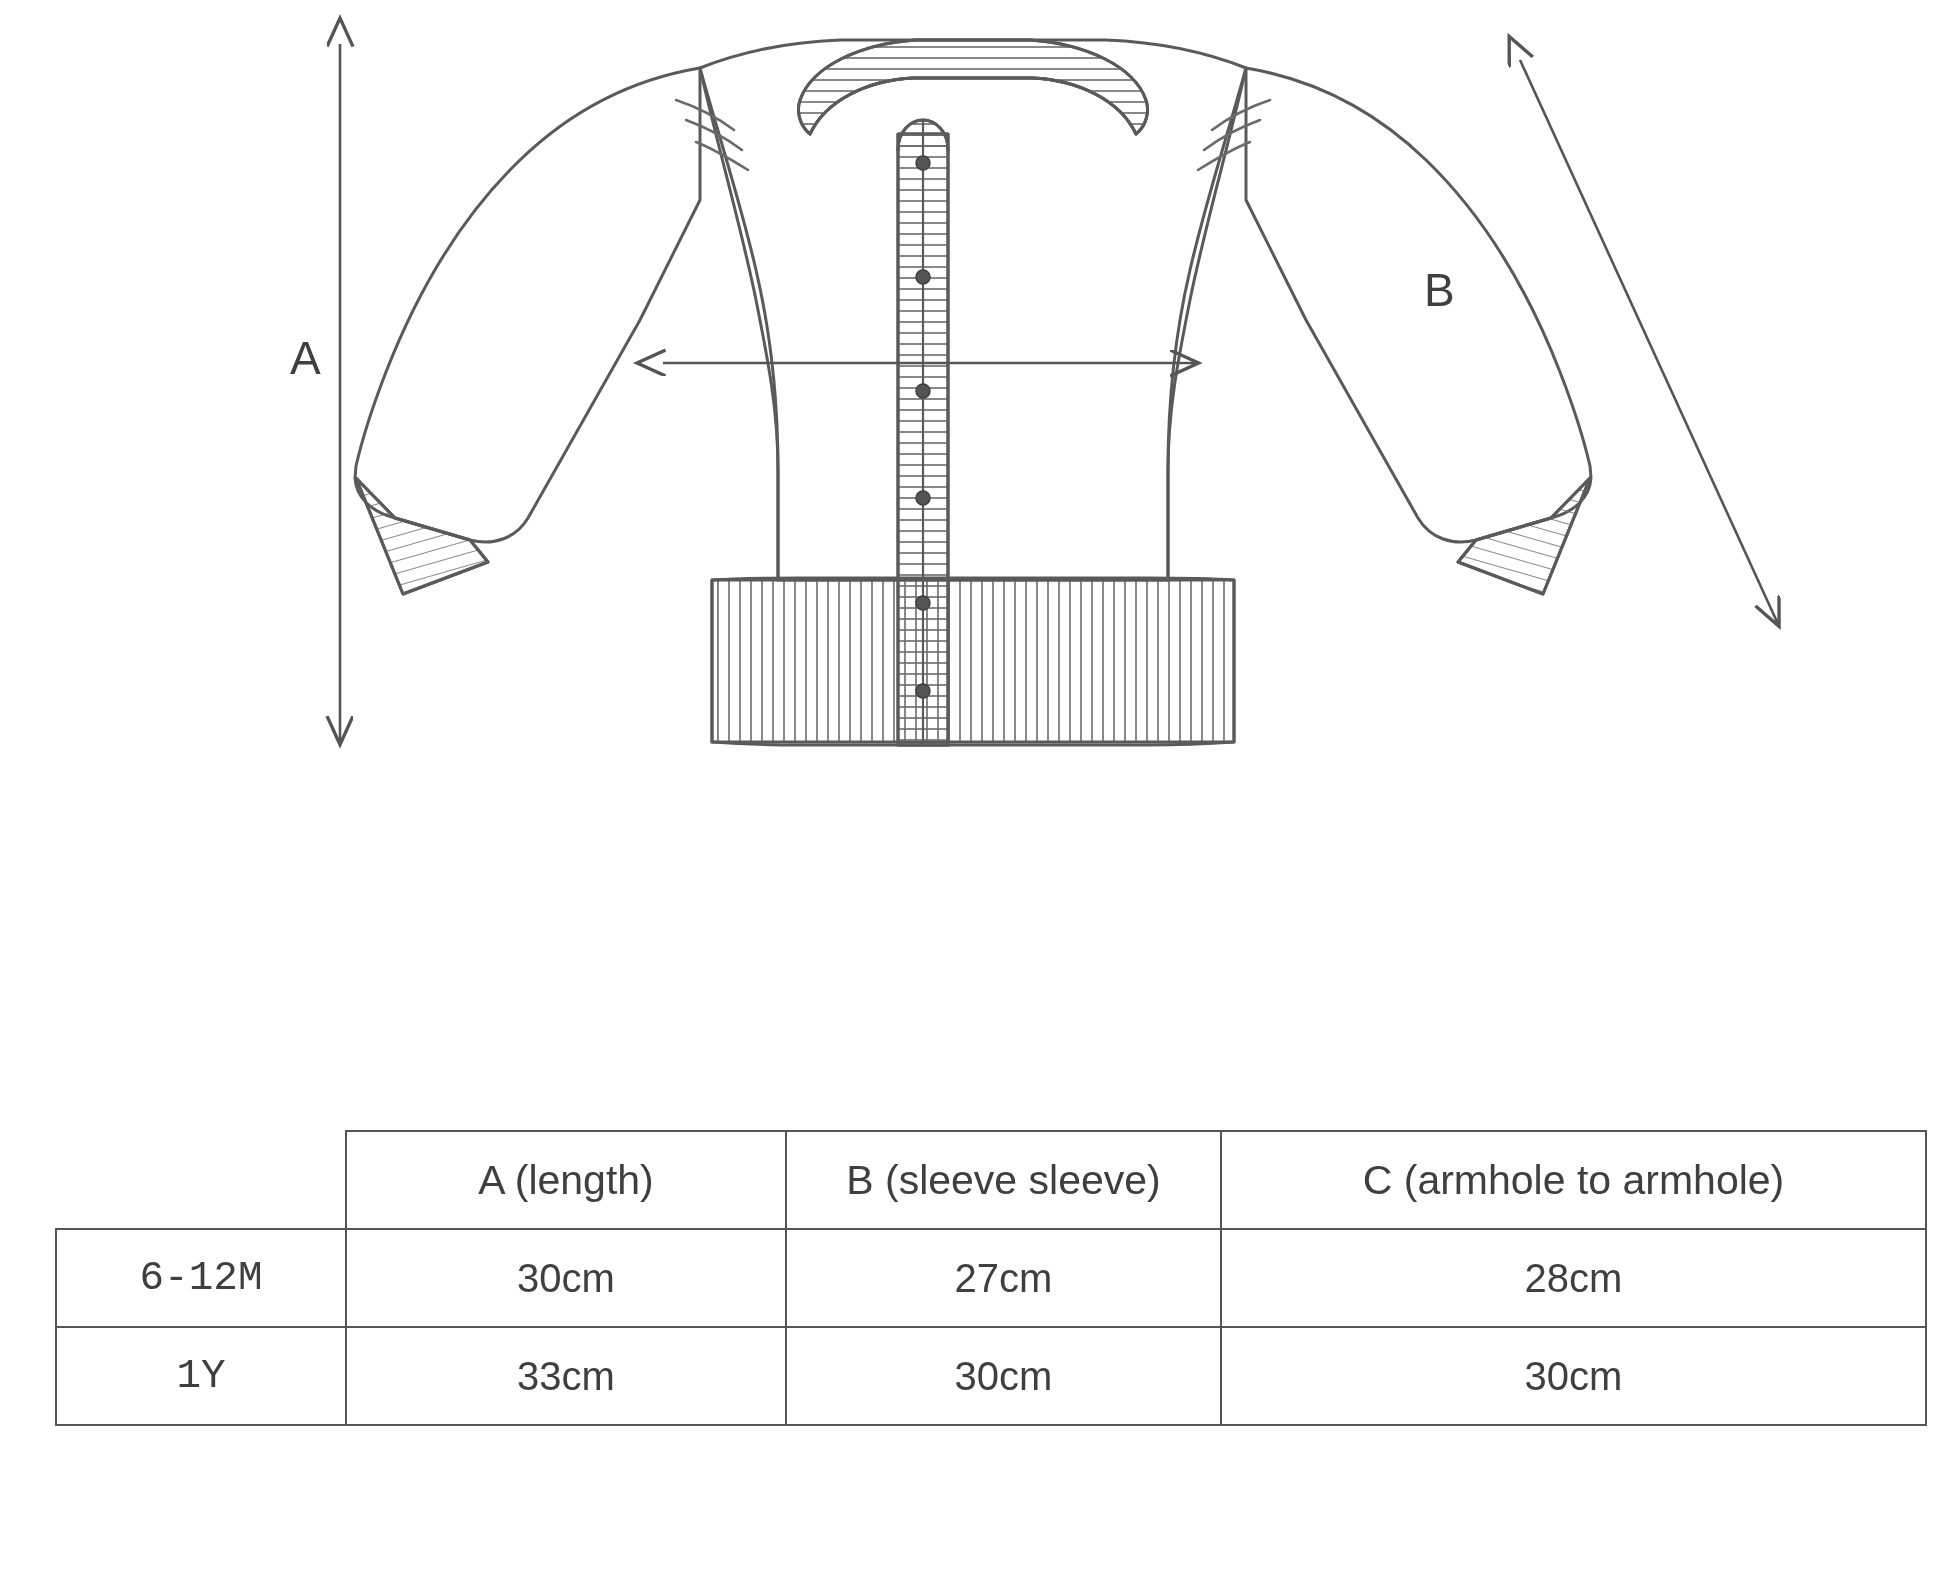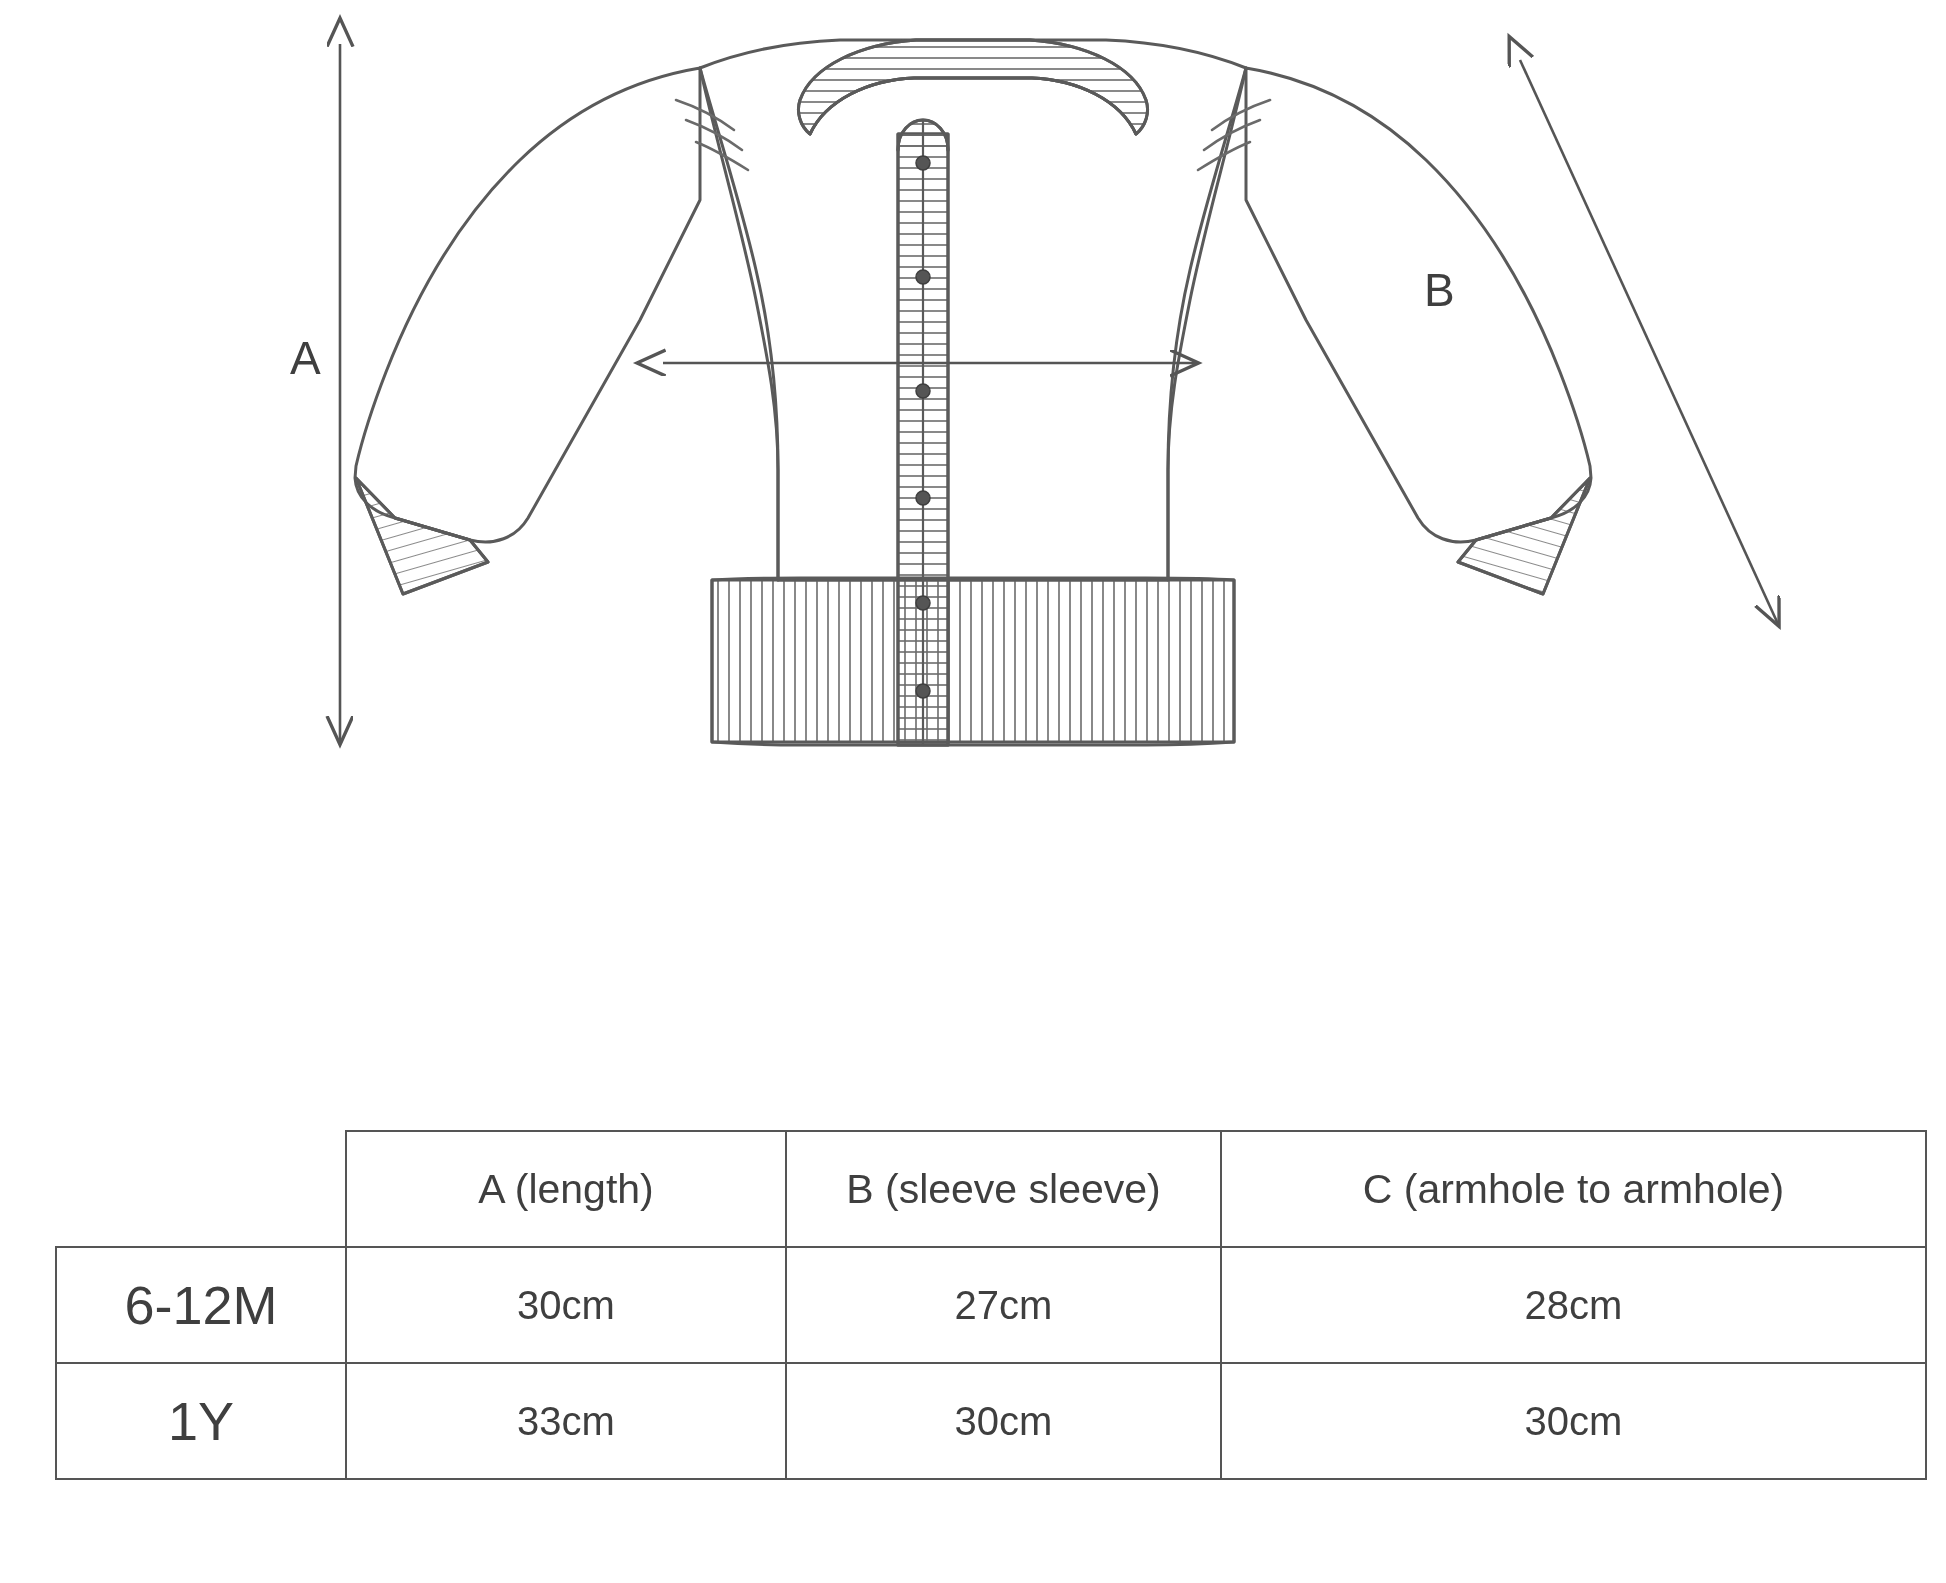--- a/index.html
+++ b/index.html
@@ -48,21 +48,21 @@
     width: 1870px;
     margin-left: 55px;
     table-layout: fixed;
   }
   table.size-table td, table.size-table th {
     border: 2px solid #555555;
     font-weight: normal;
     font-size: 40px;
     color: #3f3f3f;
     text-align: center;
-    padding: 9px;
+    padding: 0;
     height: 96px;
     font-family: "Liberation Sans", sans-serif;
   }
   table.size-table col.c0 { width: 290px; }
   table.size-table col.c1 { width: 440px; }
   table.size-table col.c2 { width: 435px; }
   table.size-table col.c3 { width: 705px; }
 
   
   table.size-table tr.header-row th.corner {
@@ -70,21 +70,22 @@
     border-top: none;
     border-bottom: none;
   }
   table.size-table tr.header-row th {
     font-size: 41px;
   }
   table.size-table tr.header-row th.corner {
     background: transparent;
   }
   table.size-table tbody td.rowhead {
-    font-size: 54px;
+    font-size: 41px;
+    font-family: Liberation Mono, monospace;
   }
   
 </style>
 </head>
 <body>
 
 <div id="diagram-area">
 
   <svg id="diagram-svg" width="1946" height="880" viewBox="0 0 1946 880">
     <defs>

